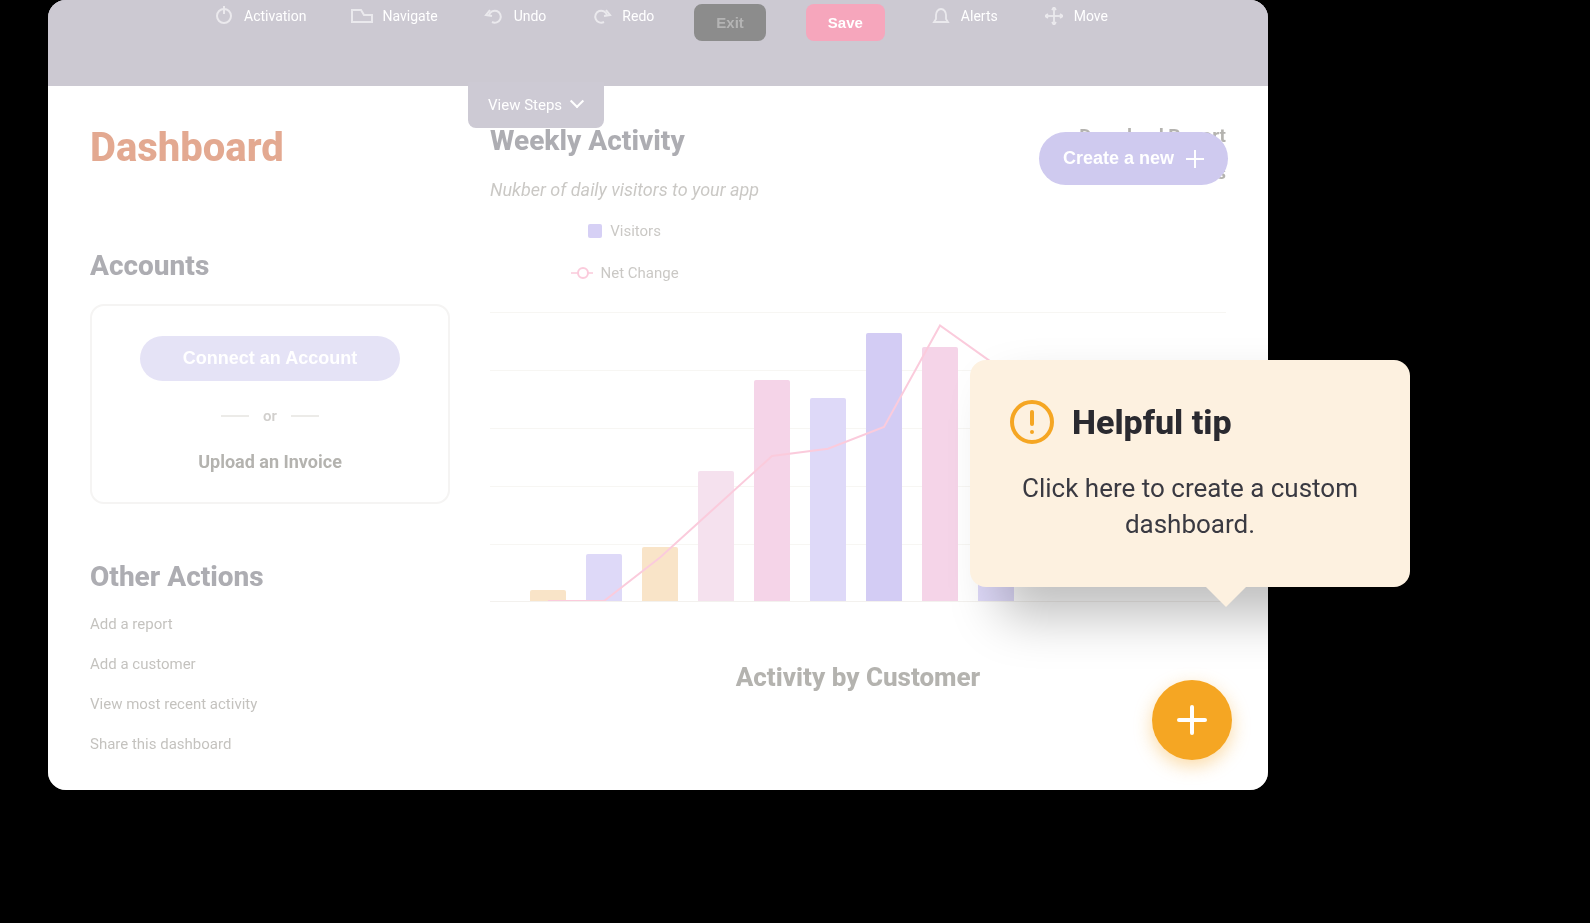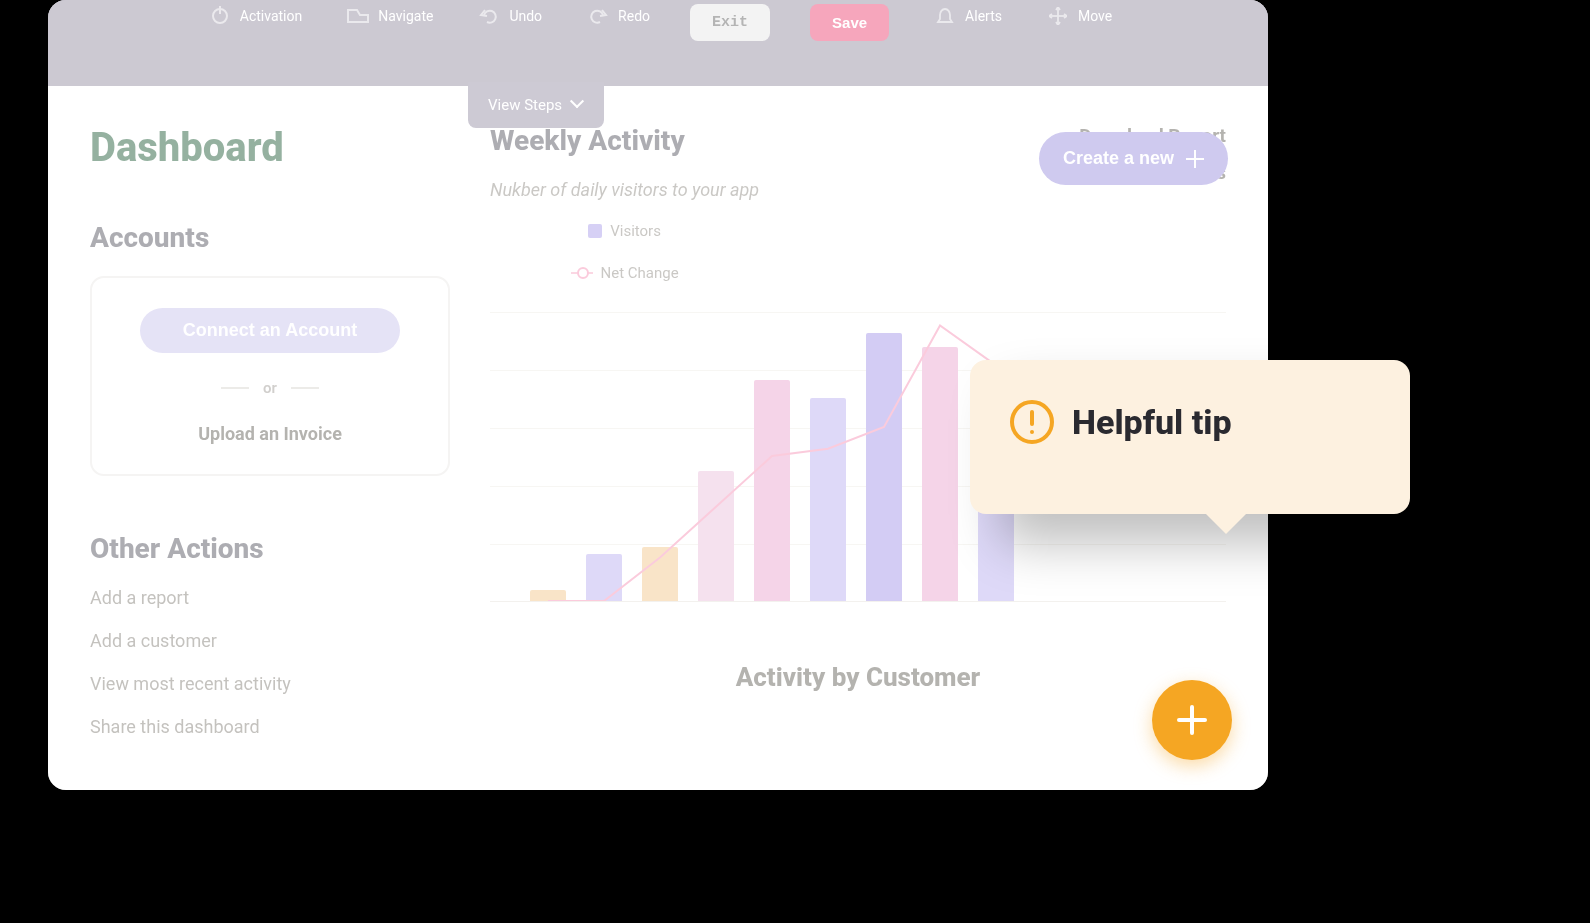--- a/index.html
+++ b/index.html
@@ -56,21 +56,21 @@
     }
     
     .toolbar-btn {
       padding: 10px 22px;
       border-radius: 8px;
       font-size: 15px;
       font-weight: 600;
       border: none;
       margin-top: 4px;
     }
-    .btn-exit { background: #e5e5e5; color: #5a5a5a; font-family: Liberation Mono, monospace; }
+    .btn-exit { background: #000000; color: #5a5a5a; }
     .btn-save { background: #ea3a6b; color: #fff; }
     
     .view-steps {
       position: absolute;
       left: 420px;
       top: 82px;
       background: #9089a0;
       color: #fff;
       font-size: 15px;
       padding: 14px 20px;
@@ -85,22 +85,22 @@
     
     .content {
       padding: 38px 42px;
       display: flex;
       gap: 40px;
     }
     
     .page-title {
       font-size: 40px;
       font-weight: 800;
-      color: #14532d;
-      margin-bottom: 50px;
+      color: #c2410c;
+      margin-bottom: 78px;
     }
     
     .create-btn {
       position: absolute;
       right: 40px;
       top: 132px;
       background: #9489dc;
       border: none;
       color: #fff;
       font-size: 18px;
@@ -169,21 +169,21 @@
     }
     
     .action-list {
       list-style: none;
       display: flex;
       flex-direction: column;
       gap: 22px;
     }
     .action-list li {
       color: #7c7870;
-      font-size: 18px;
+      font-size: 15px;
     }
     
     .main { flex: 1; }
     
     .chart-subtitle { color: #8a867e; font-size: 18px; margin-bottom: 22px; font-style: italic; }
     
     .chart-header {
       display: flex;
       justify-content: space-between;
       align-items: flex-start;
@@ -440,13 +440,14 @@
   <button class="fab">
     <span class="fab-plus"></span>
   </button>
 </div>
 
 <div class="tooltip">
   <div class="tooltip-header">
     <span class="tip-icon"></span>
     <span class="tooltip-title">Helpful tip</span>
   </div>
+  <p class="tooltip-text">Click here to create a custom dashboard.</p>
 </div>
 
 </body></html>

